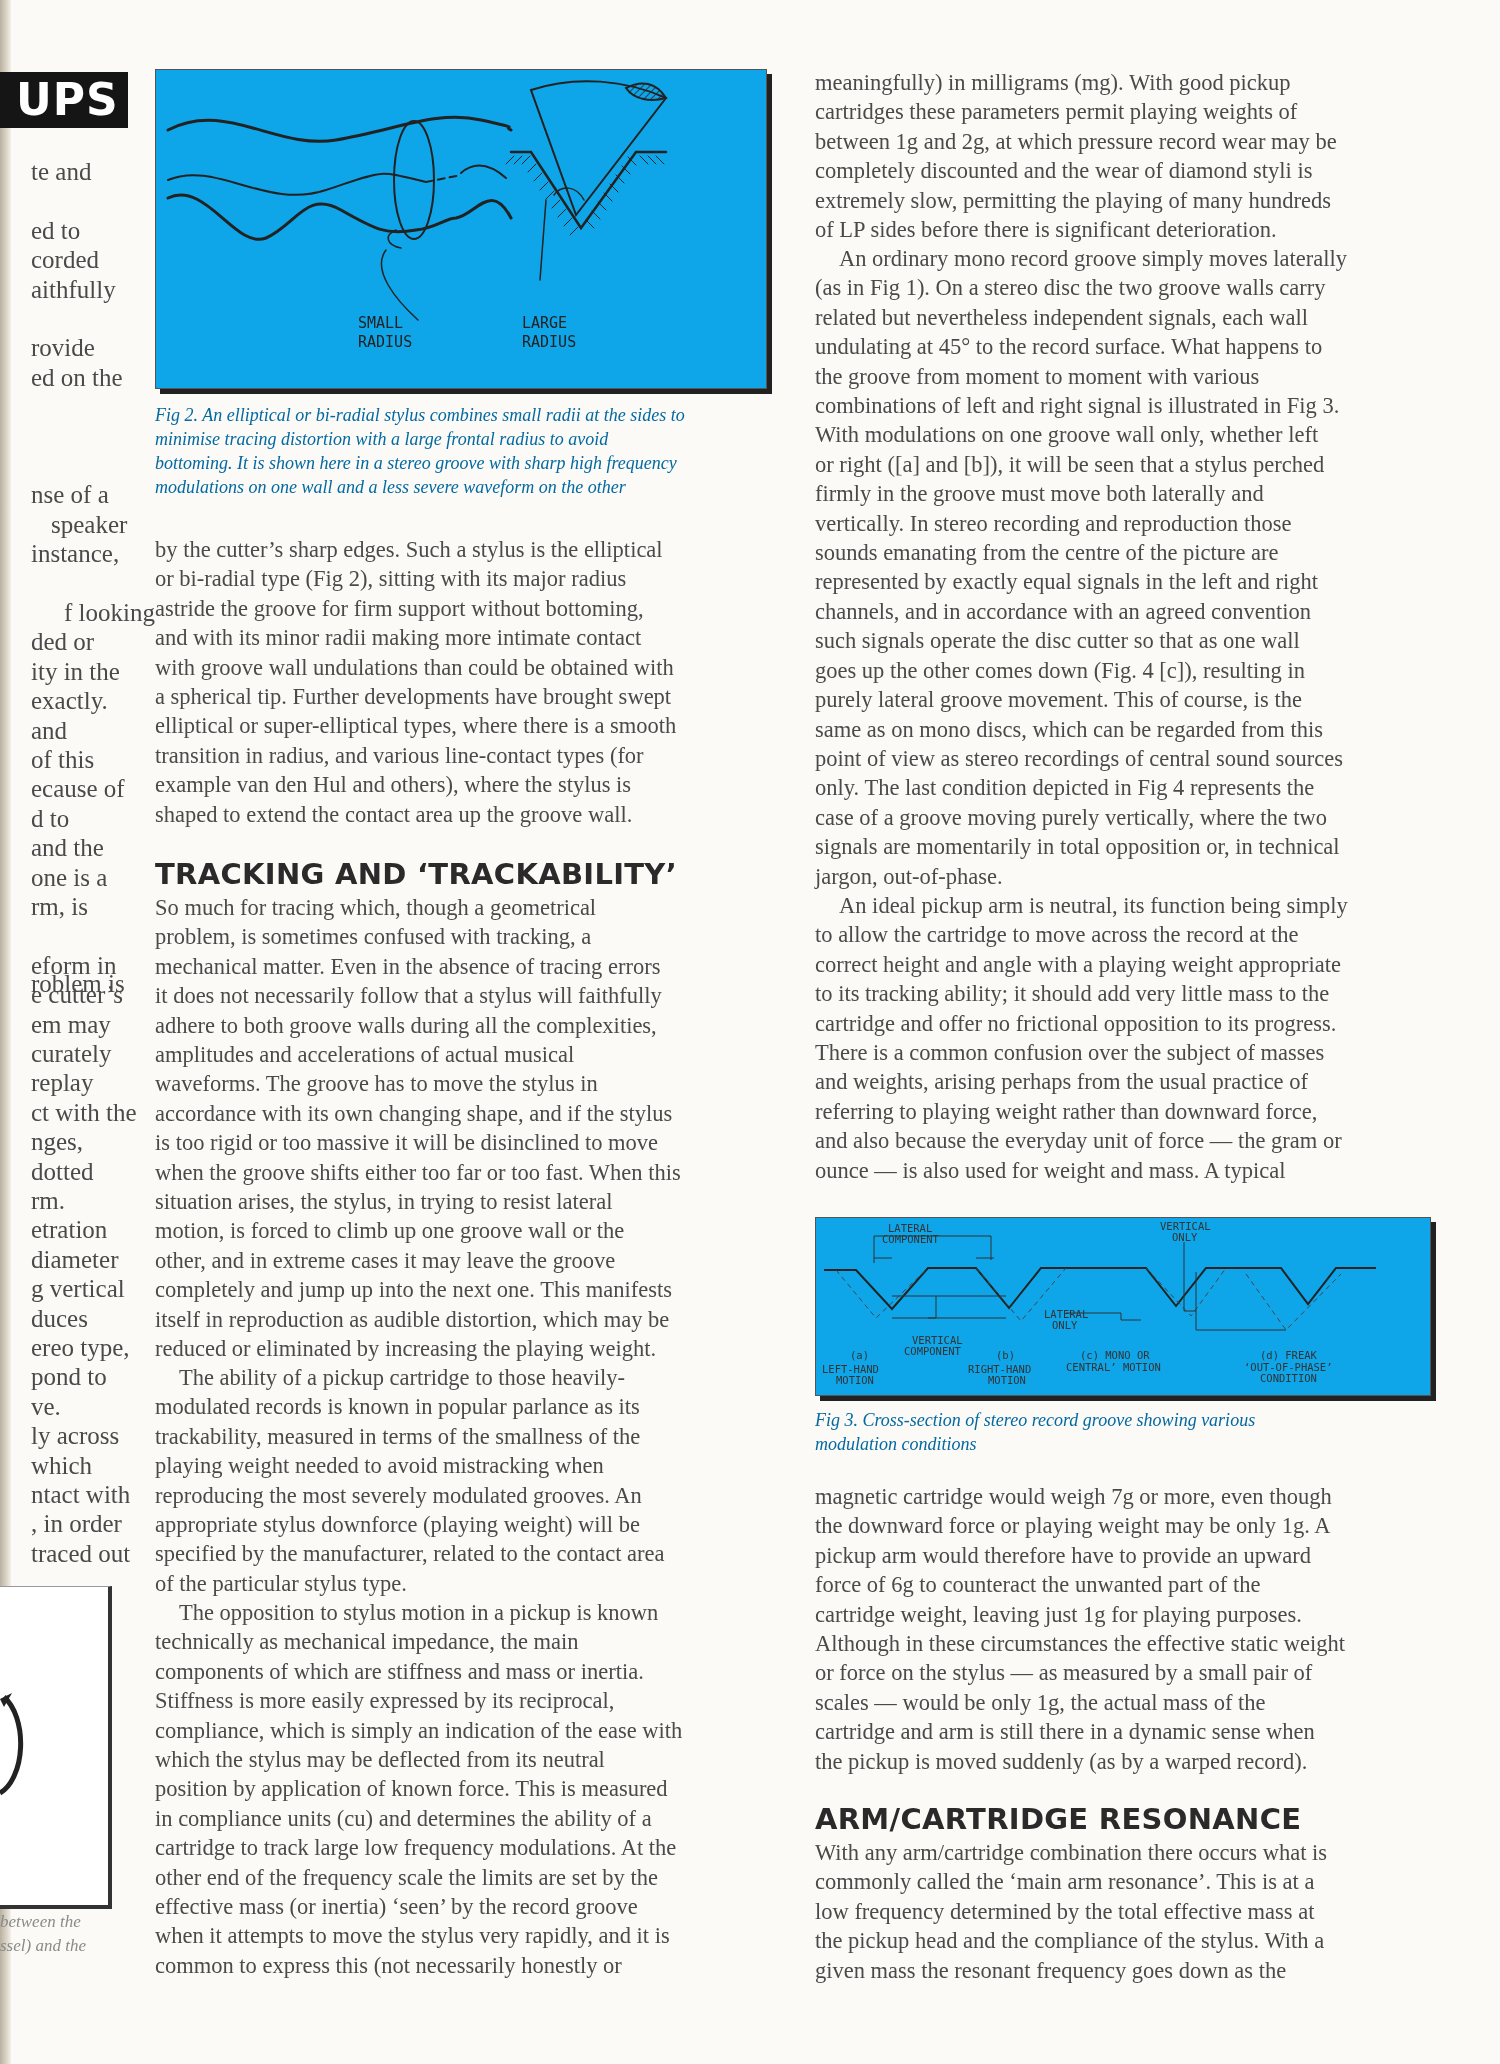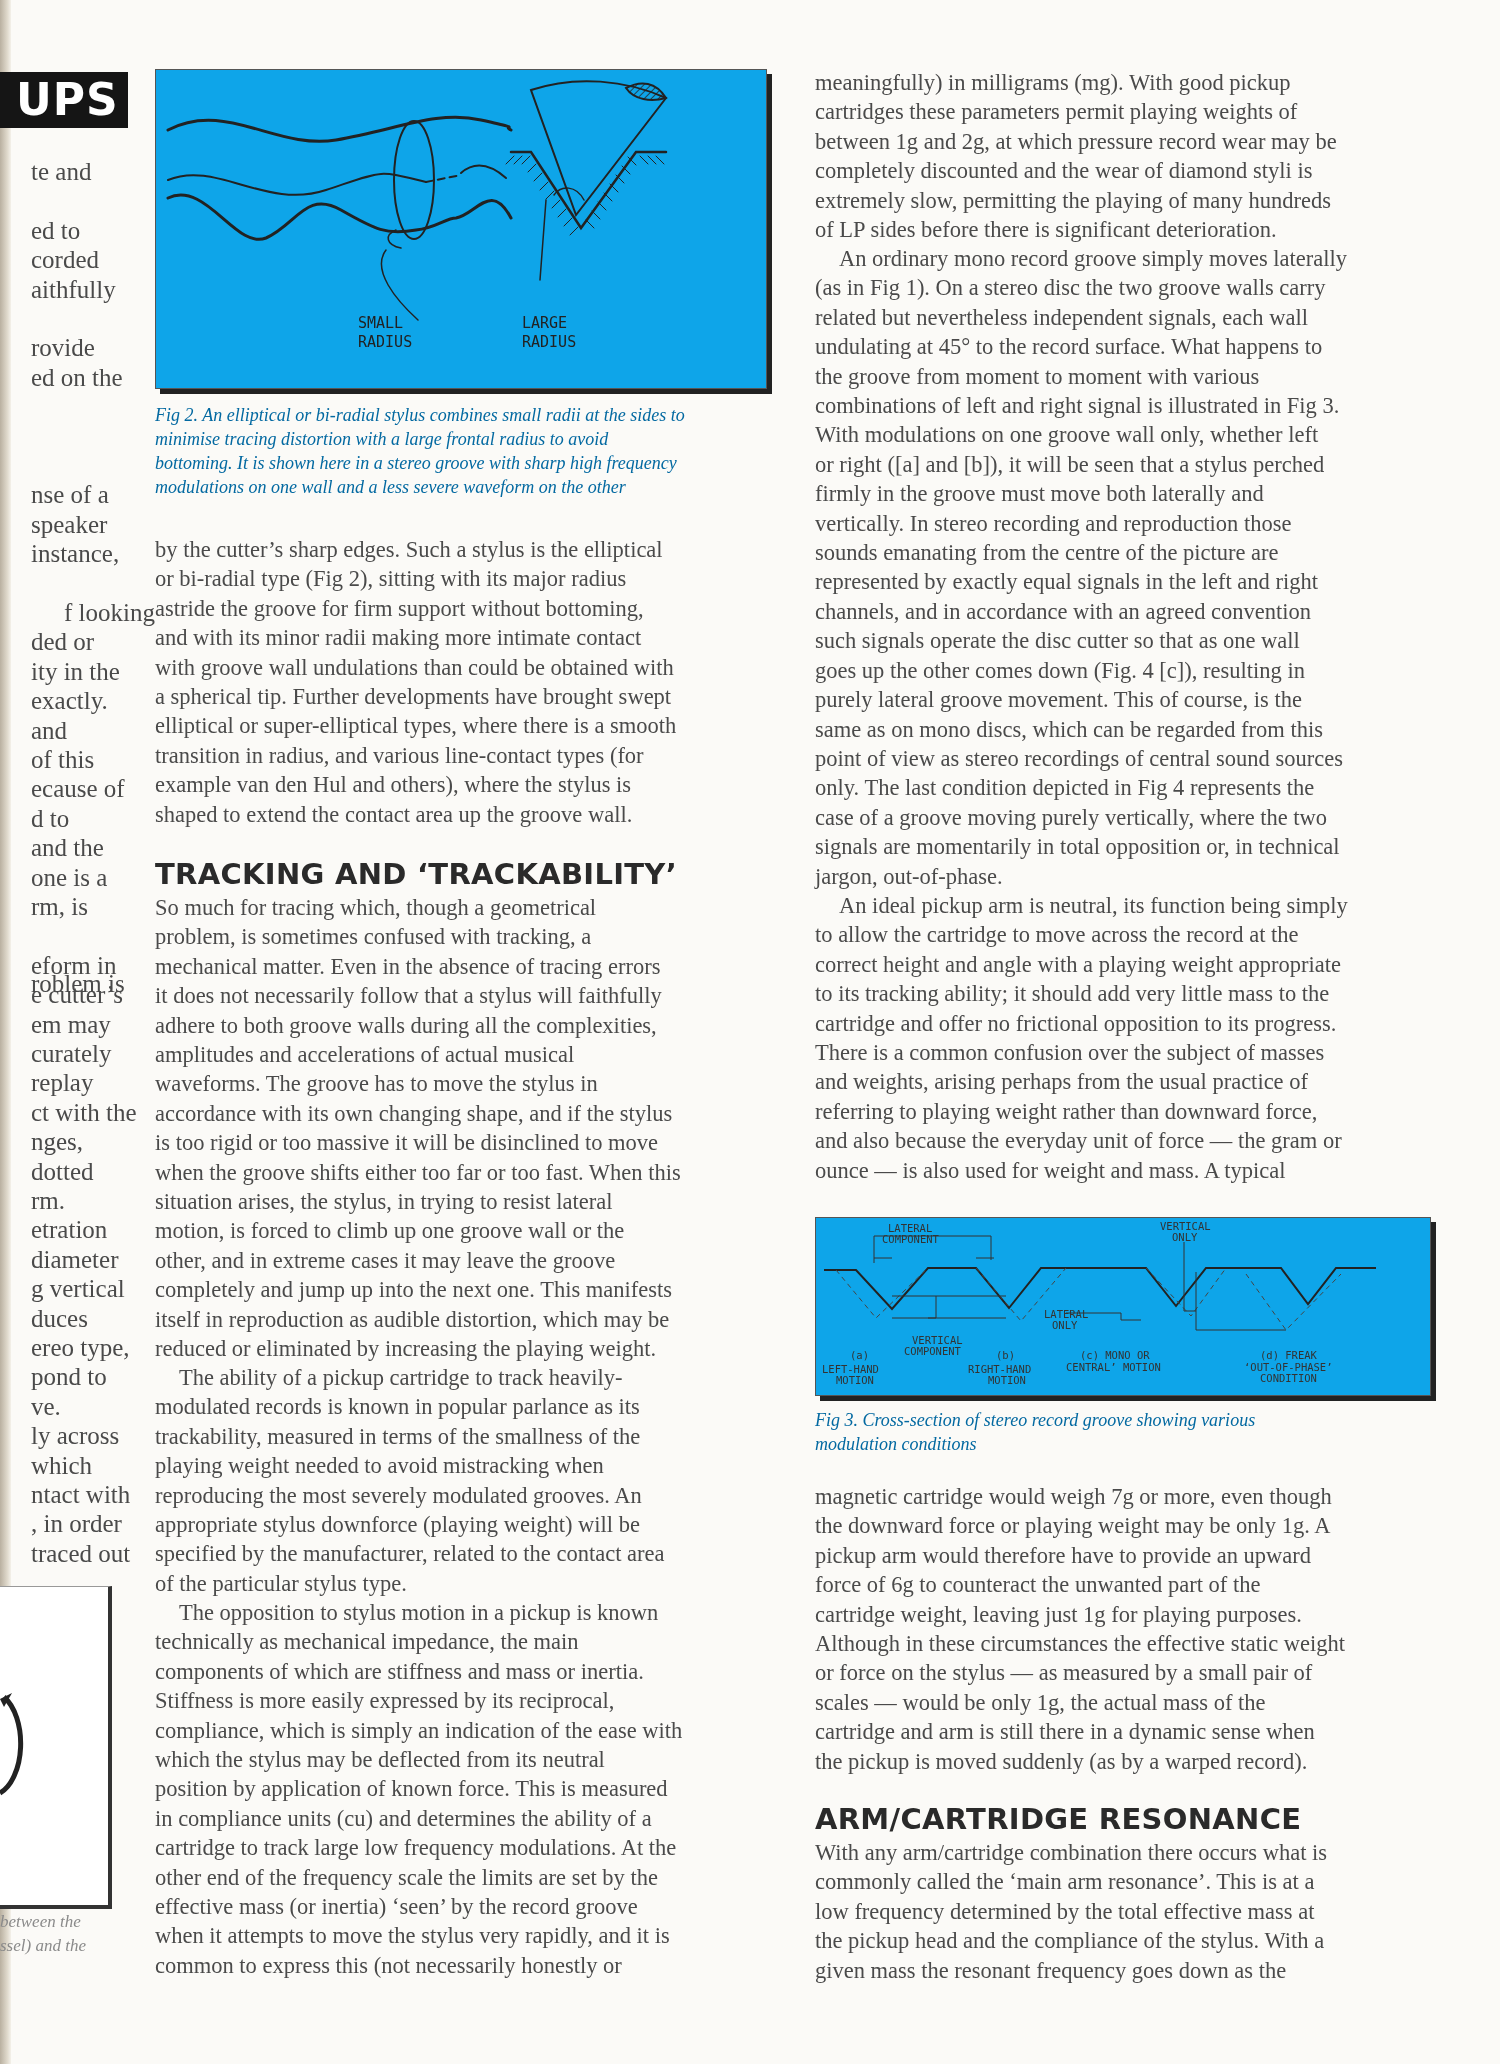--- a/index.html
+++ b/index.html
@@ -57,21 +57,21 @@
     <div class="left-frag" style="top: 216.8px;">ed to</div>
     <div class="left-frag" style="top: 246.2px;">corded</div>
     <div class="left-frag" style="top: 275.6px;">aithfully</div>
     <div class="left-frag" style="top: 305px;"></div>
     <div class="left-frag" style="top: 334.4px;">rovide</div>
     <div class="left-frag" style="top: 363.8px;">ed on the</div>
     <div class="left-frag" style="top: 393.2px;"></div>
     <div class="left-frag" style="top: 422.6px;"></div>
     <div class="left-frag" style="top: 452px;"></div>
     <div class="left-frag" style="top: 481.4px;">nse of a</div>
-    <div class="left-frag" style="top: 510.8px;">speaker</div>
+    <div class="left-frag" style="top: 510.8px; margin-left: 20px;">speaker</div>
     <div class="left-frag" style="top: 540.2px;">instance,</div>
     <div class="left-frag" style="top: 569.6px;"></div>
     <div class="left-frag" style="top: 599px; margin-left: 33px;">f looking</div>
     <div class="left-frag" style="top: 628.4px;">ded or</div>
     <div class="left-frag" style="top: 657.8px;">ity in the</div>
     <div class="left-frag" style="top: 687.2px;">exactly.</div>
     <div class="left-frag" style="top: 716.6px;">and</div>
     <div class="left-frag" style="top: 746px;">of this</div>
     <div class="left-frag" style="top: 775.4px;">ecause of</div>
     <div class="left-frag" style="top: 804.8px;">d to</div>
@@ -171,21 +171,21 @@
     <span class="line">is too rigid or too massive it will be disinclined to move</span>
     <span class="line">when the groove shifts either too far or too fast. When this</span>
     <span class="line">situation arises, the stylus, in trying to resist lateral</span>
     <span class="line">motion, is forced to climb up one groove wall or the</span>
     <span class="line">other, and in extreme cases it may leave the groove</span>
     <span class="line">completely and jump up into the next one. This manifests</span>
     <span class="line">itself in reproduction as audible distortion, which may be</span>
     <span class="line">reduced or eliminated by increasing the playing weight.</span>
   </div>
 <div class="col" id="mid-p3" style="left:155px; top:1363px;">
-    <span class="line indent">The ability of a pickup cartridge to track heavily-</span>
+    <span class="line indent">The ability of a pickup cartridge to those heavily-</span>
     <span class="line">modulated records is known in popular parlance as its</span>
     <span class="line">trackability, measured in terms of the smallness of the</span>
     <span class="line">playing weight needed to avoid mistracking when</span>
     <span class="line">reproducing the most severely modulated grooves. An</span>
     <span class="line">appropriate stylus downforce (playing weight) will be</span>
     <span class="line">specified by the manufacturer, related to the contact area</span>
     <span class="line">of the particular stylus type.</span>
   </div>
 <div class="col" id="mid-p4" style="left:155px; top:1598px;">
     <span class="line indent">The opposition to stylus motion in a pickup is known</span>

